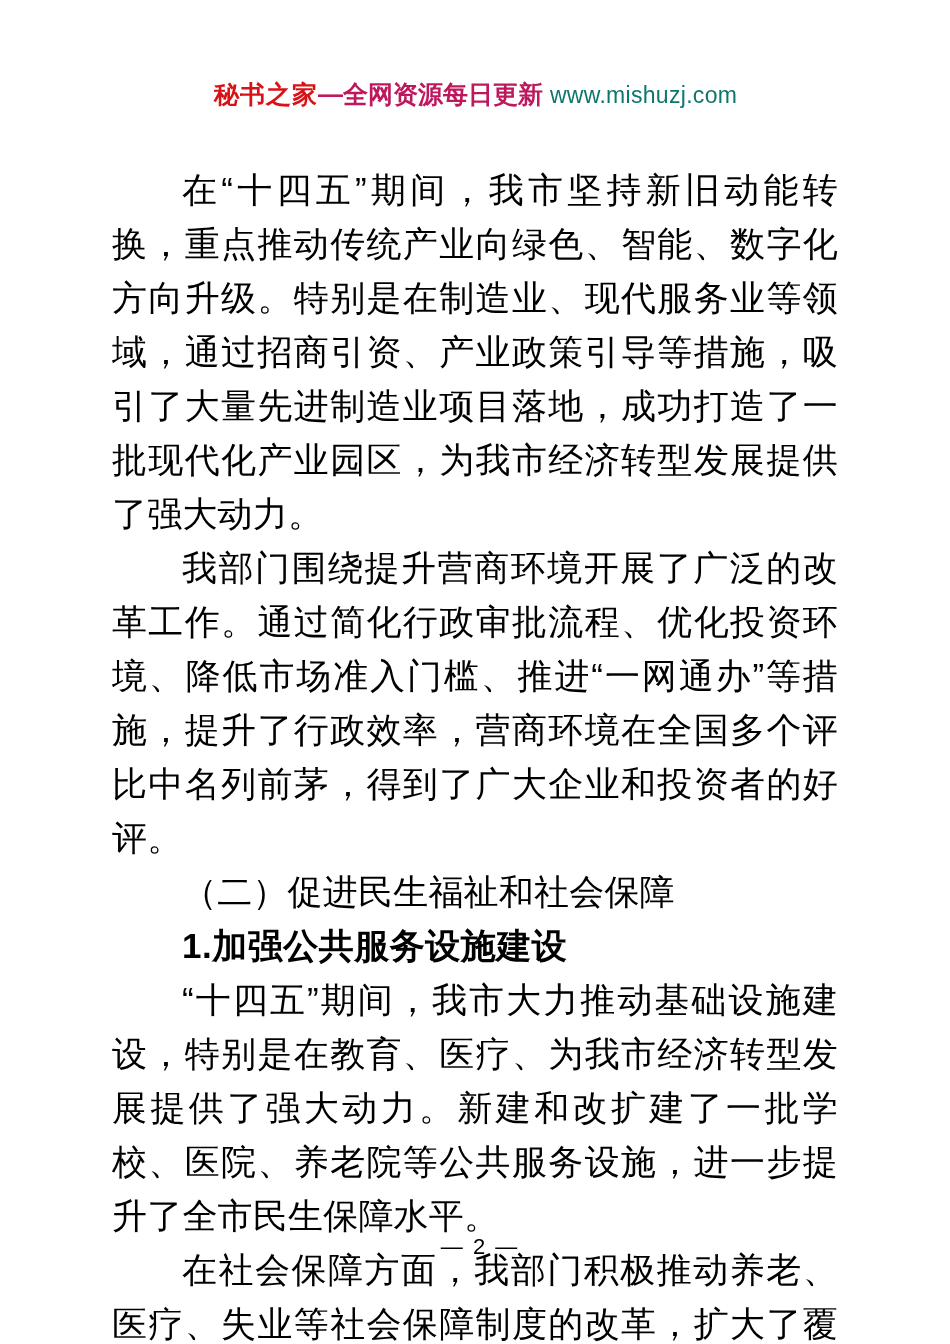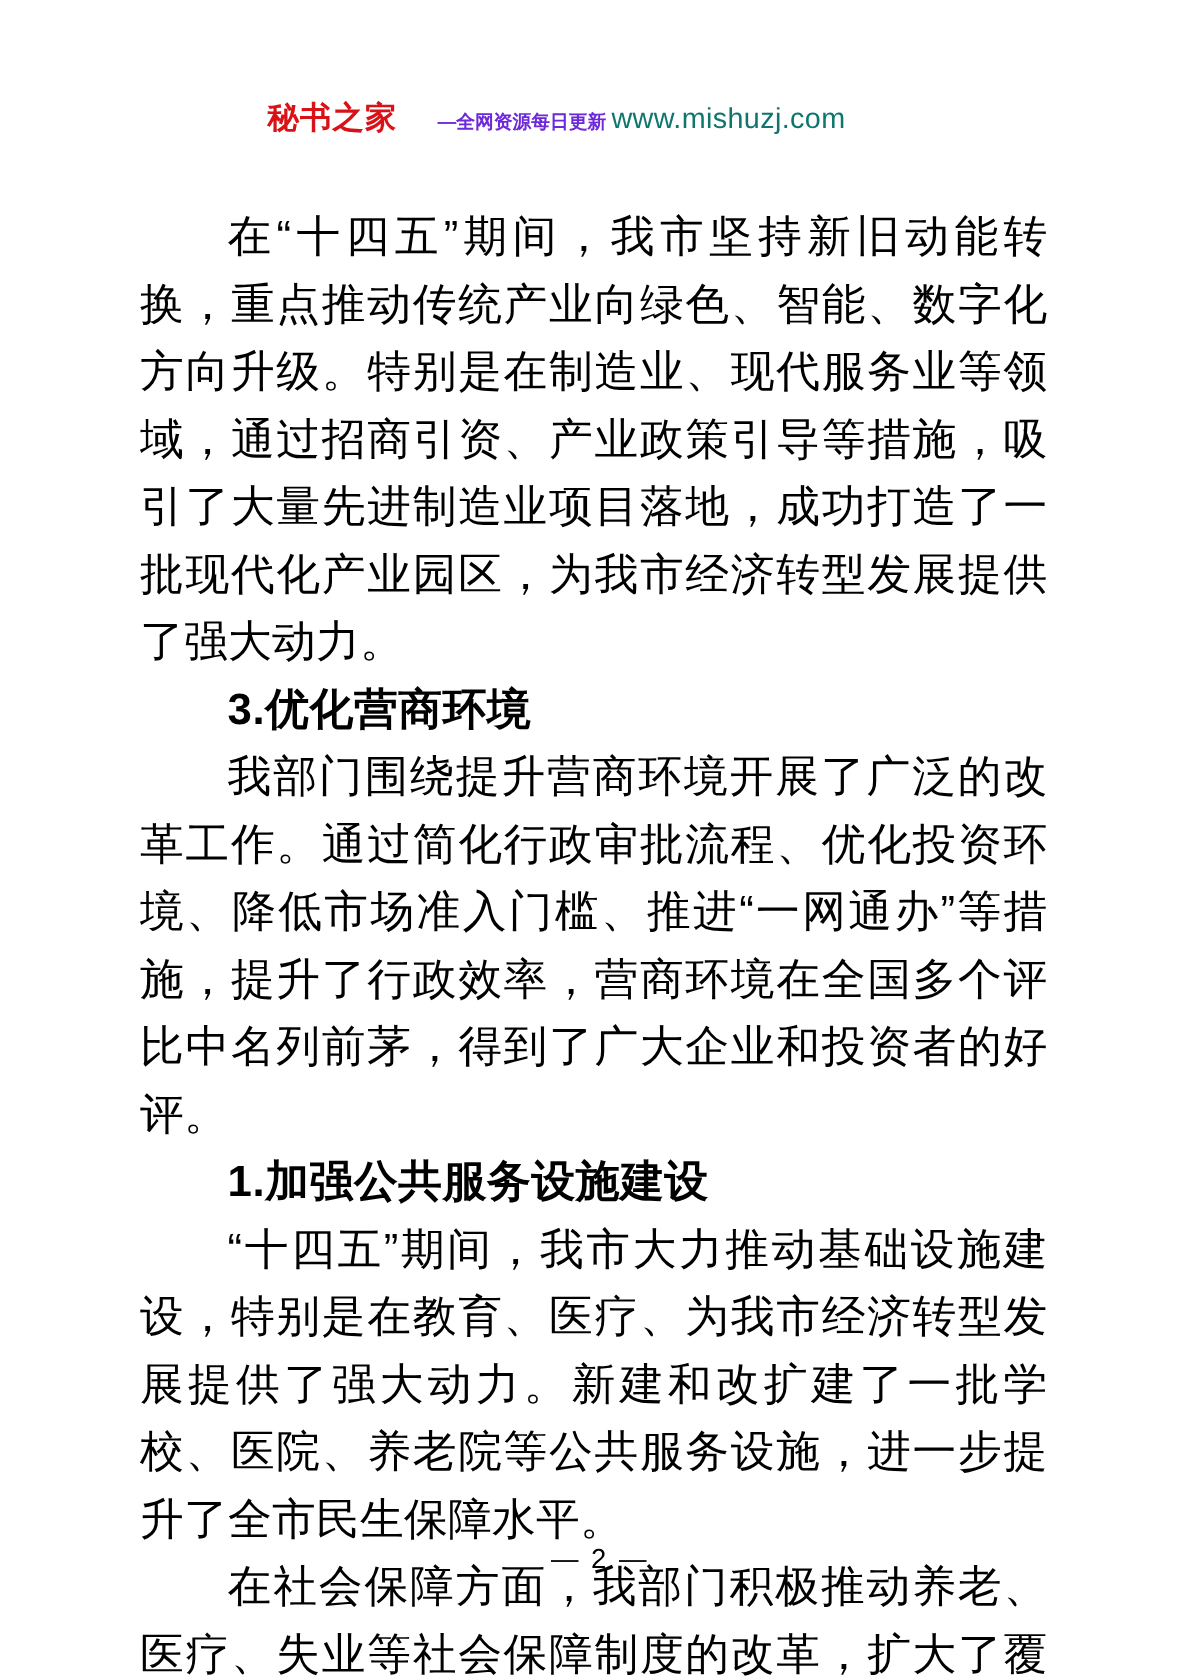--- a/index.html
+++ b/index.html
@@ -28,24 +28,23 @@
     white-space: nowrap;
     margin-left: 102px;
     margin-bottom: 52px;
   }
   .header .brand {
     color: #d81217;
     font-weight: bold;
     letter-spacing: 1px;
   }
   .header .tagline {
-    color: #6d28d9;
+    color: #be185d;
     font-weight: bold;
-    font-size: 15px;
-    margin-left: 32px;
+    font-size: 25px;
   }
   .header .url {
     color: #0f766e;
     font-size: 23px;
     font-weight: normal;
     letter-spacing: 0.3px;
   }
   .body-text {
     font-size: 35px;
     line-height: 54px;
@@ -80,22 +79,22 @@
 <body>
 
 <div class="page">
 
   <div class="header">
     <span class="brand">秘书之家</span><span class="tagline">—全网资源每日更新 </span><span class="url">www.mishuzj.com</span>
   </div>
 
   <div class="body-text">
     <p class="indent">在“十四五”期间，我市坚持新旧动能转换，重点推动传统产业向绿色、智能、数字化方向升级。特别是在制造业、现代服务业等领域，通过招商引资、产业政策引导等措施，吸引了大量先进制造业项目落地，成功打造了一批现代化产业园区，为我市经济转型发展提供了强大动力。</p>
-    <p class="heading">3.优化营商环境</p>
     <p class="indent">我部门围绕提升营商环境开展了广泛的改革工作。通过简化行政审批流程、优化投资环境、降低市场准入门槛、推进“一网通办”等措施，提升了行政效率，营商环境在全国多个评比中名列前茅，得到了广大企业和投资者的好评。</p>
+    <p class="indent">（二）促进民生福祉和社会保障</p>
     <p class="heading">1.加强公共服务设施建设</p>
     <p class="indent">“十四五”期间，我市大力推动基础设施建设，特别是在教育、医疗、为我市经济转型发展提供了强大动力。新建和改扩建了一批学校、医院、养老院等公共服务设施，进一步提升了全市民生保障水平。</p>
     <p class="indent">在社会保障方面，我部门积极推动养老、医疗、失业等社会保障制度的改革，扩大了覆盖面，提升了保障水平。我市坚持新旧动能转换，加强对困难群体的扶持，增强了民众的幸福</p>
   </div>
 
   <div class="page-number">— 2 —</div>
 
 </div>
 
 </body></html>

